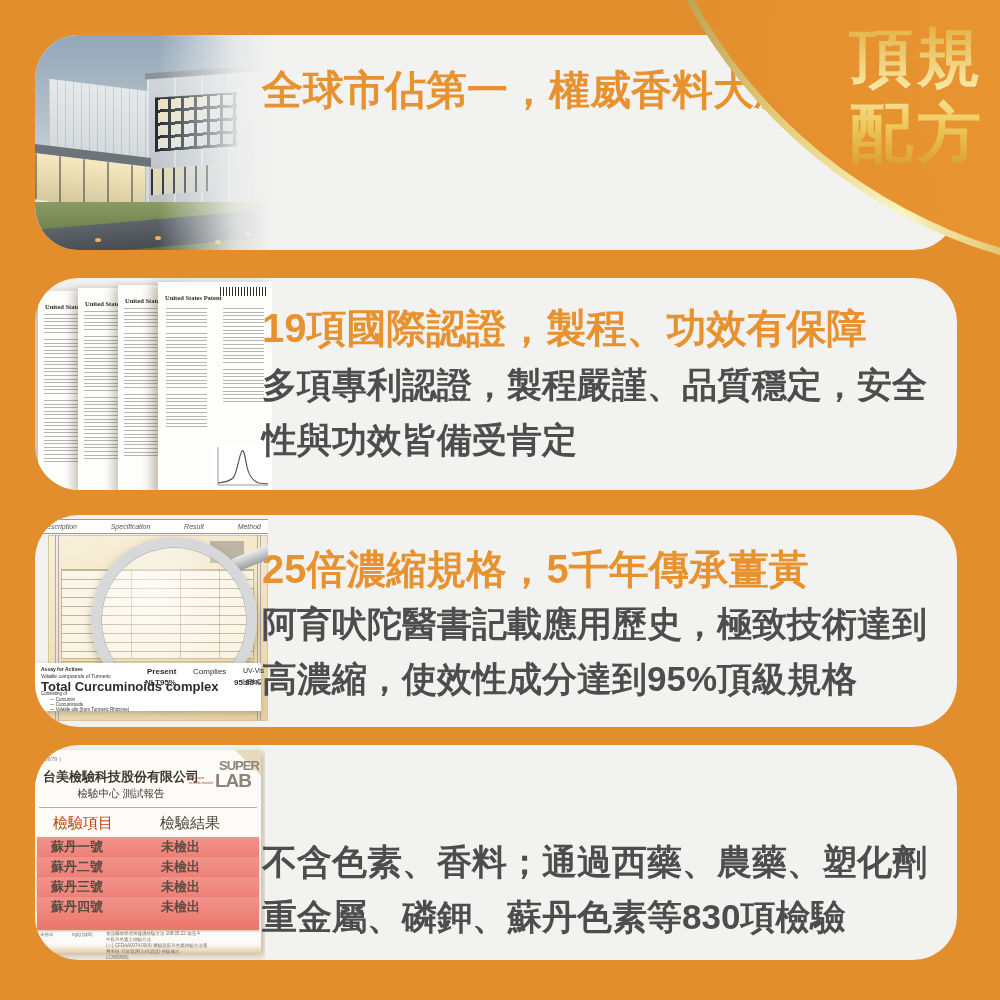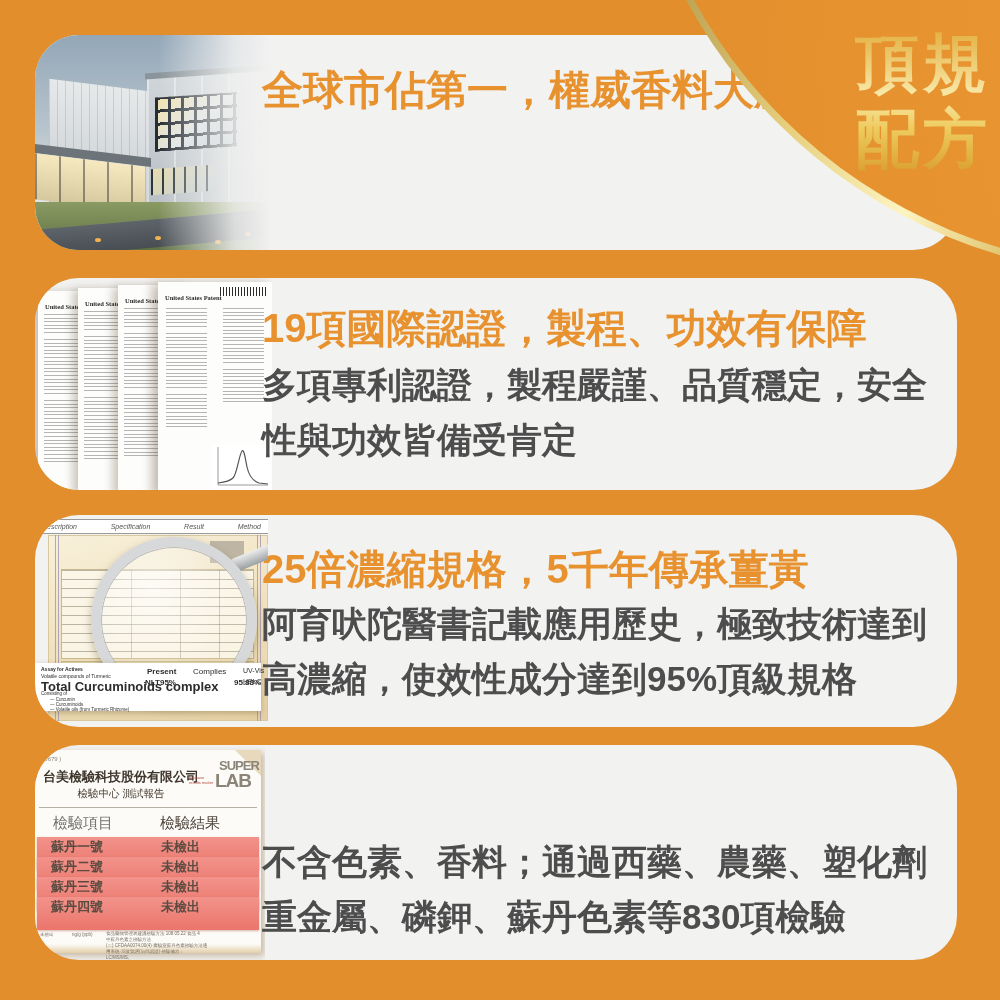--- a/index.html
+++ b/index.html
@@ -20,21 +20,21 @@
   .card2 .bodytxt{top:80px;}
   .card3 .title{top:27px;}
   .card3 .bodytxt{top:82px;}
   .card4 .title{top:30px;}
   .card4 .bodytxt{top:90px;}
   
   .badge-ring{position:absolute;left:623px;top:-777px;width:1054px;height:1054px;border-radius:50%;
       background:linear-gradient(115deg,#7a5c10 10%,#e7cf7e 38%,#fdf4c0 48%,#caa033 62%,#8a6a15 85%);z-index:4;}
   .badge-inner{position:absolute;left:630px;top:-770px;width:1040px;height:1040px;border-radius:50%;
       background:radial-gradient(circle at 75% 80%,#ED9A36 0%,#E28E2C 70%);z-index:5;}
-  .badge-text{position:absolute;left:849px;top:20px;z-index:6;margin:6px;
+  .badge-text{position:absolute;left:849px;top:20px;z-index:6;margin:0;
       font-size:64px;line-height:1.18;font-weight:800;letter-spacing:4px;white-space:pre-line;
       background:linear-gradient(180deg,#e2ad3c 0%,#f8e9a9 46%,#eecb5e 68%,#d89c2c 100%);
       -webkit-background-clip:text;background-clip:text;color:transparent;}
   
   .photo{position:absolute;left:0;top:0;width:237px;height:215px;border-radius:44px 0 0 44px;overflow:hidden;}
   .sky{position:absolute;inset:0;background:linear-gradient(180deg,#93a7b8 0%,#b9c5cd 45%,#dfe2e0 72%,#eceae6 100%);}
   .bldgL{position:absolute;left:14px;top:50px;width:100px;height:126px;transform:skewY(7deg);
       background:linear-gradient(180deg,#e6e9ea,#c6ccd0);
       background-image:repeating-linear-gradient(90deg,rgba(120,130,135,.25) 0 1px,transparent 1px 8px),
                        linear-gradient(180deg,#e6e9ea,#c6ccd0);}
@@ -123,21 +123,21 @@
   .curl{position:absolute;left:0;right:0;bottom:0;height:9px;
       background:linear-gradient(180deg,rgba(203,162,94,0),rgba(203,162,94,.5));}
   .rno{position:absolute;left:6px;top:6px;font-size:6px;color:#8d867c;}
   .company{position:absolute;left:0;top:18px;width:172px;text-align:center;font-size:13px;font-weight:700;color:#3e362d;}
   .rsub{position:absolute;left:0;top:37px;width:172px;text-align:center;font-size:10.5px;color:#4a4138;}
   .slogo{position:absolute;left:152px;top:8px;width:72px;color:#8b8478;}
   .sl1{font-size:13px;font-weight:700;letter-spacing:-1px;margin-left:32px;}
   .sl2{font-size:19px;font-weight:700;letter-spacing:-1px;margin-left:28px;margin-top:-3px;}
   .stag{position:absolute;left:2px;top:17px;width:26px;font-size:4px;line-height:5px;color:#b5483c;}
   .hline{position:absolute;left:4px;right:4px;top:57px;height:1px;background:#b7b0a4;}
-  .th1{position:absolute;left:18px;top:64px;font-size:15px;color:#737373;}
+  .th1{position:absolute;left:18px;top:64px;font-size:15px;color:#c2410c;}
   .th2{position:absolute;left:125px;top:64px;font-size:15px;color:#4c443b;}
   .rrow{position:absolute;left:2px;right:2px;height:33px;
       background:linear-gradient(180deg,#F2938B,#EB756B);box-shadow:0 1px 2px rgba(150,40,30,.35);}
   .r1{top:87px;}.r2{top:107px;}.r3{top:127px;}.r4{top:147px;}
   .ritem{position:absolute;left:14px;top:1px;font-size:13px;font-weight:700;color:#5b4a40;}
   .rres{position:absolute;left:124px;top:1px;font-size:13px;font-weight:700;color:#5b4a40;}
   .rfoot{position:absolute;left:5px;top:181px;width:216px;font-size:4.5px;color:#776f64;}
   .rf-l{position:absolute;left:0;top:1px;}
   .rf-m{position:absolute;left:32px;top:1px;}
   .rf-b{position:absolute;left:66px;top:0;width:148px;line-height:6px;}

